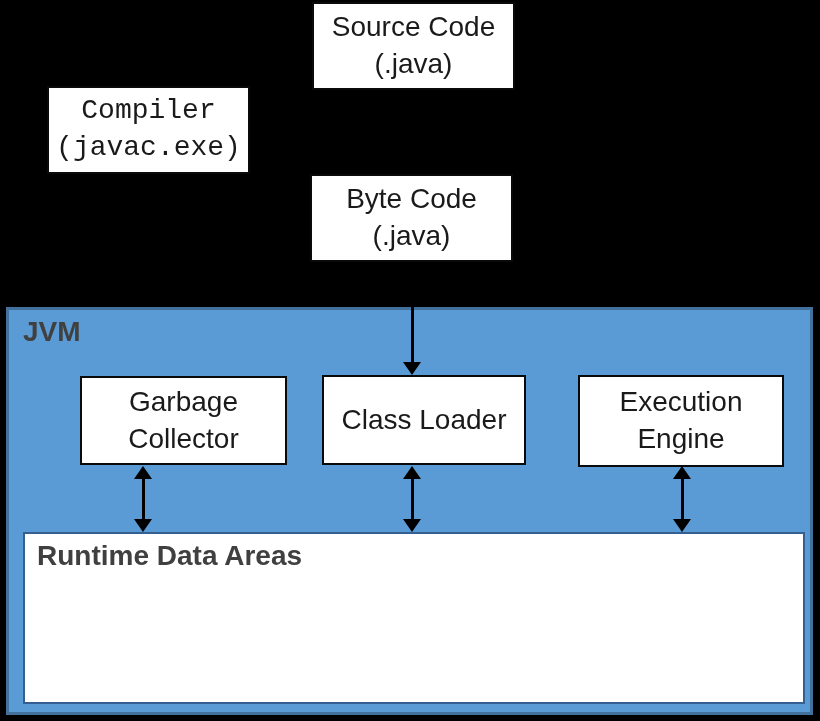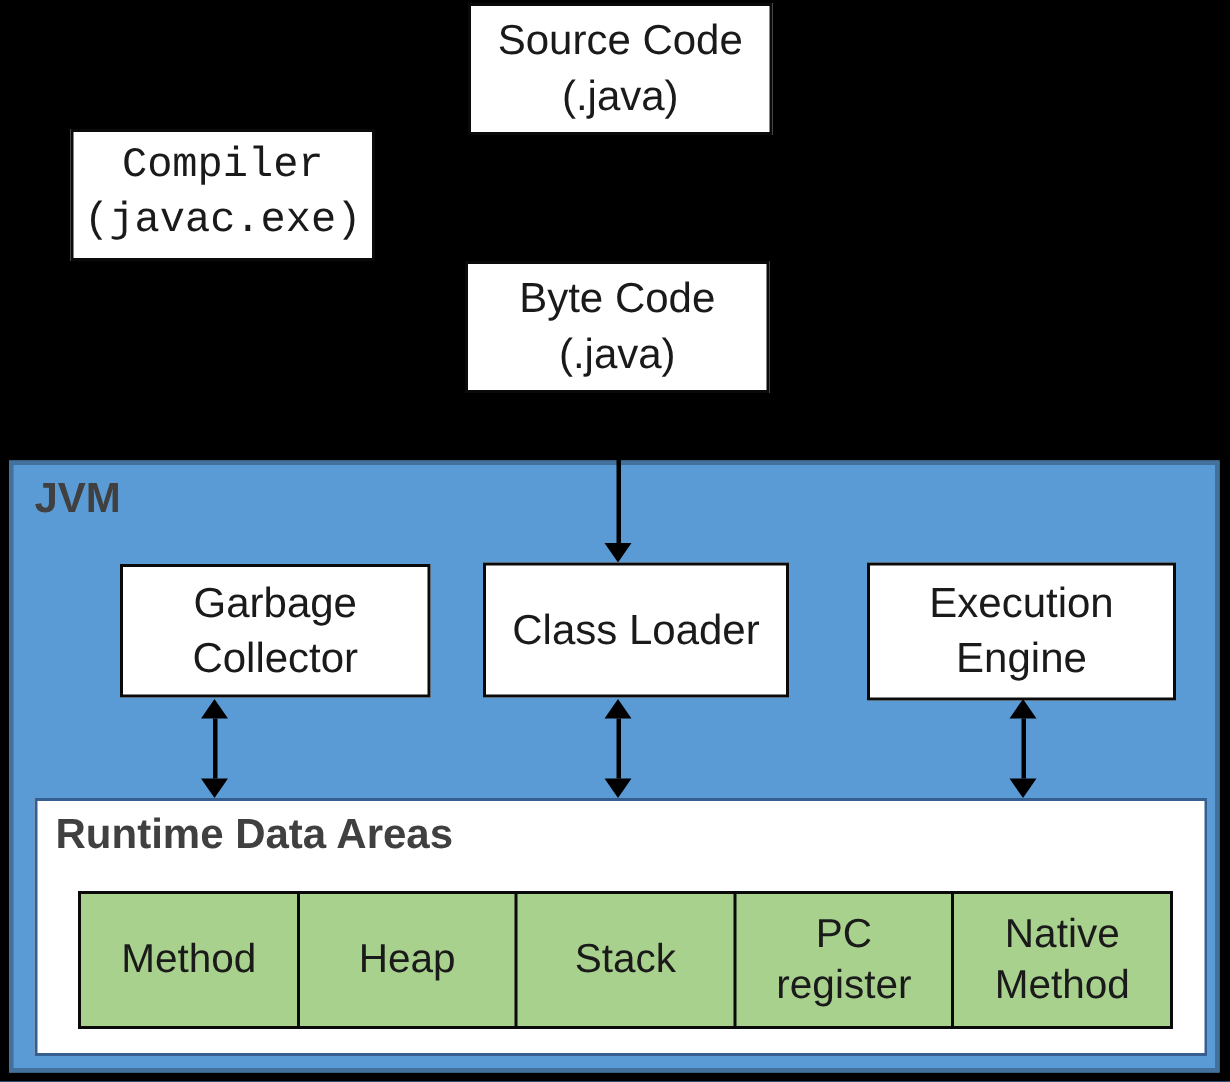--- a/index.html
+++ b/index.html
@@ -142,20 +142,13 @@
 </div>
 
 <div class="varrow" style="left:673px; top:466px; height:66px;">
   <div class="arrow-head-up"></div>
   <div class="arrow-shaft"></div>
   <div class="arrow-head-down"></div>
 </div>
 
 <div class="abs runtime">
   <div class="runtime-title">Runtime Data Areas</div>
-  <div class="cells">
-    <div class="cell">Method</div>
-    <div class="cell">Heap</div>
-    <div class="cell">Stack</div>
-    <div class="cell">PC register</div>
-    <div class="cell">Native Method</div>
-  </div>
 </div>
 
 </body></html>

